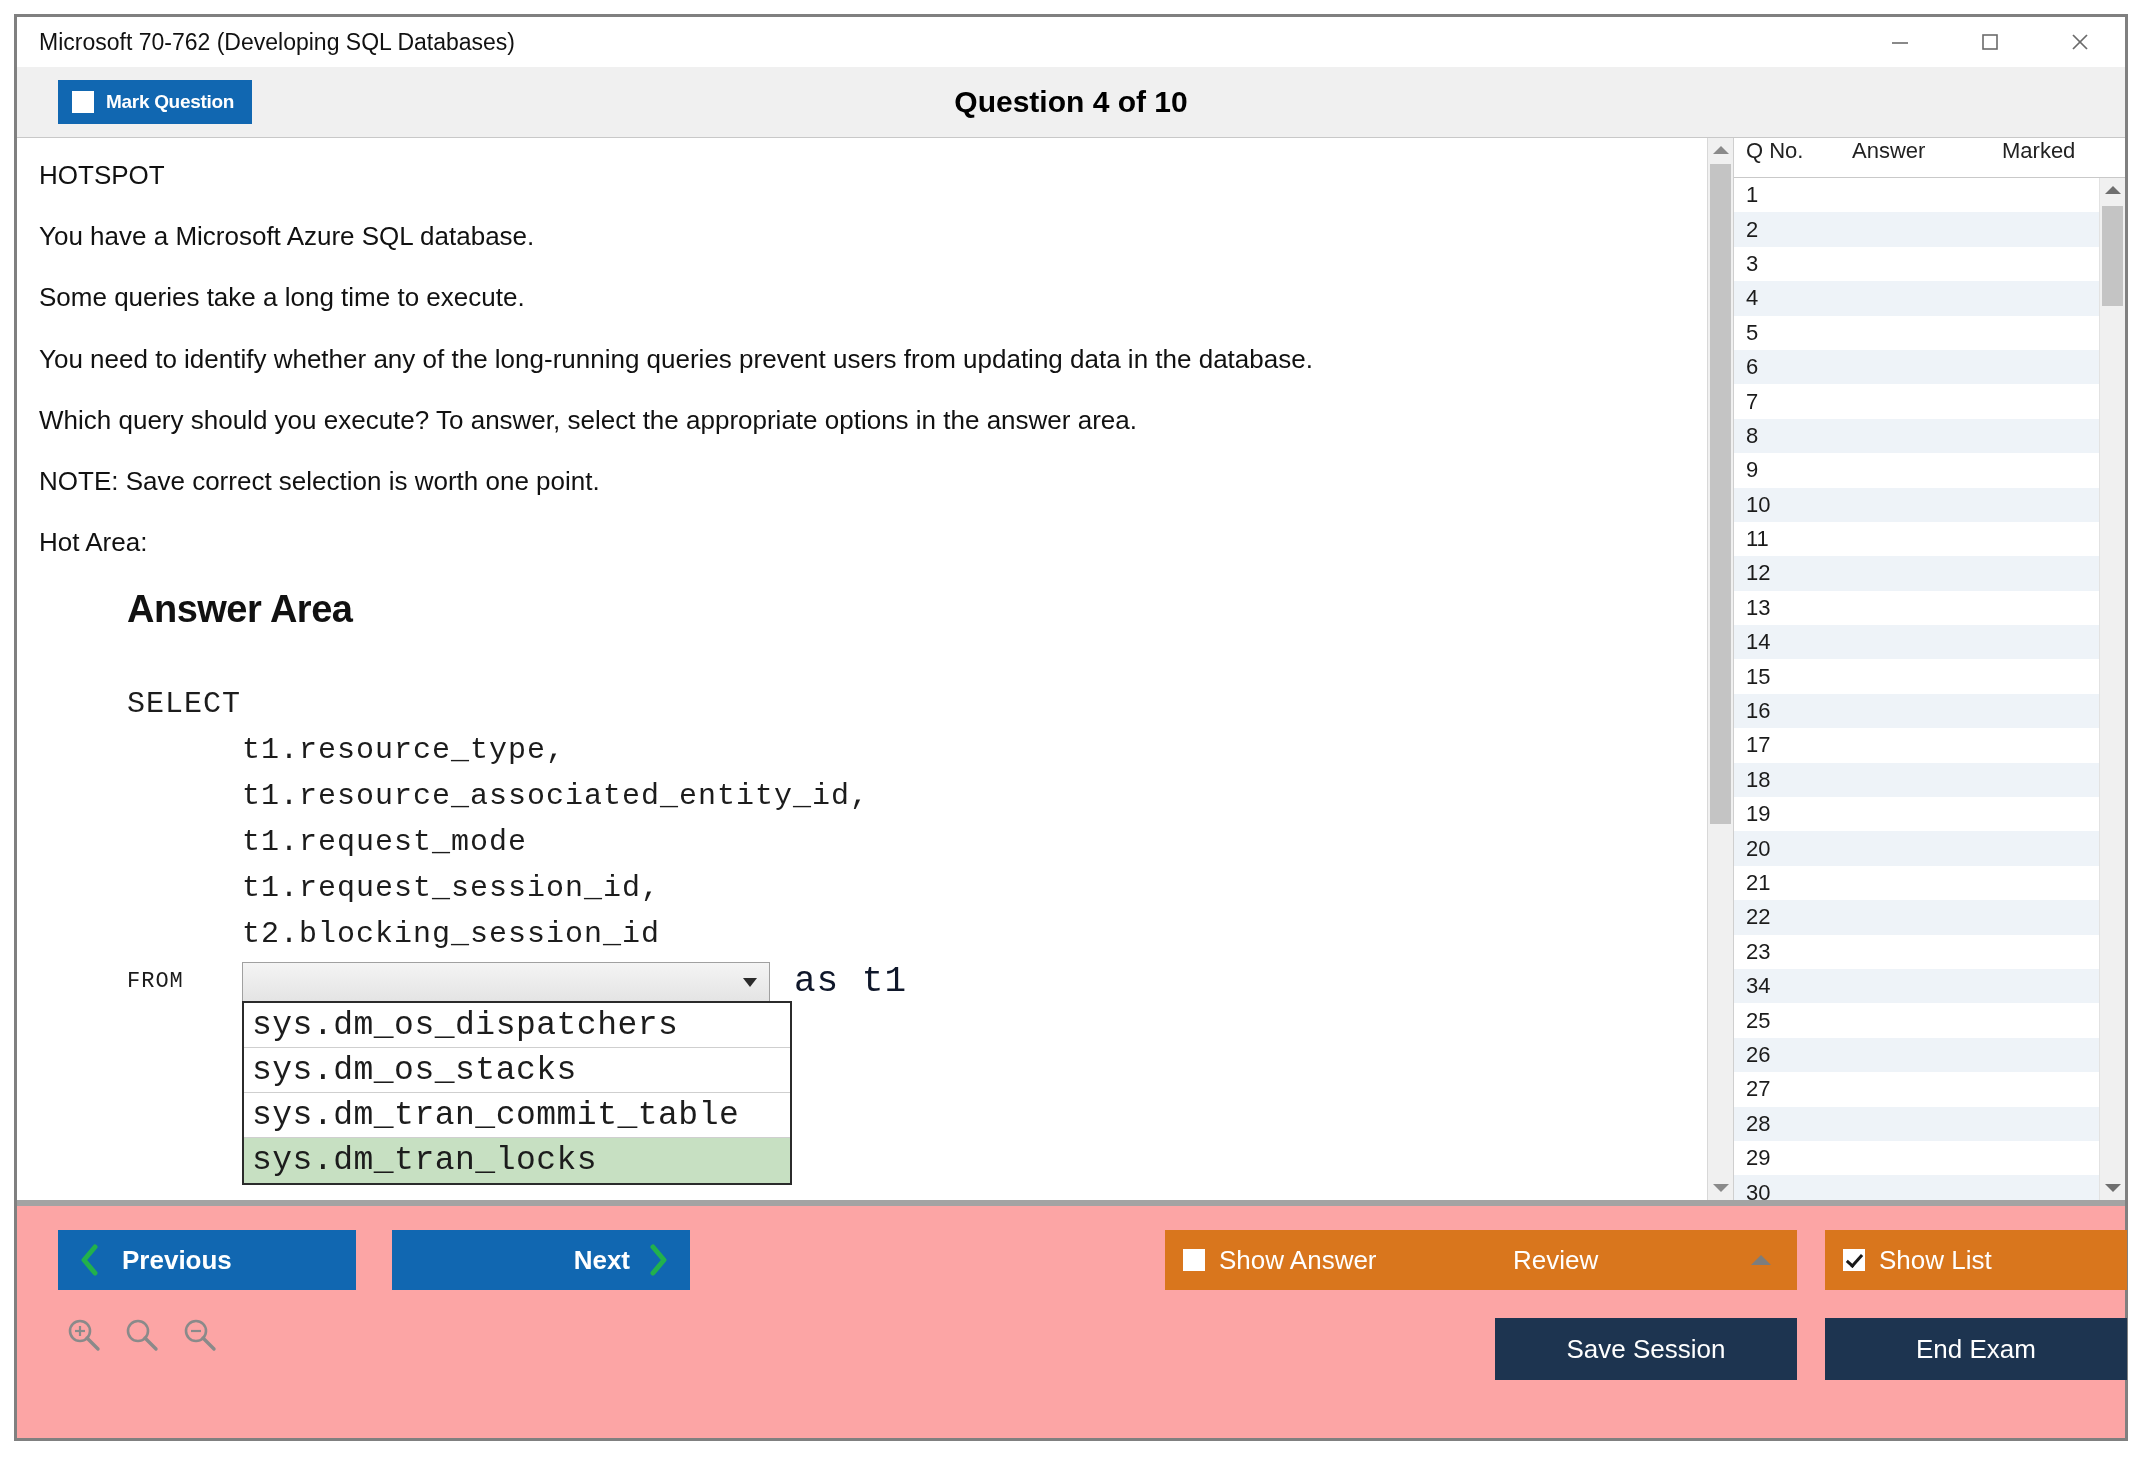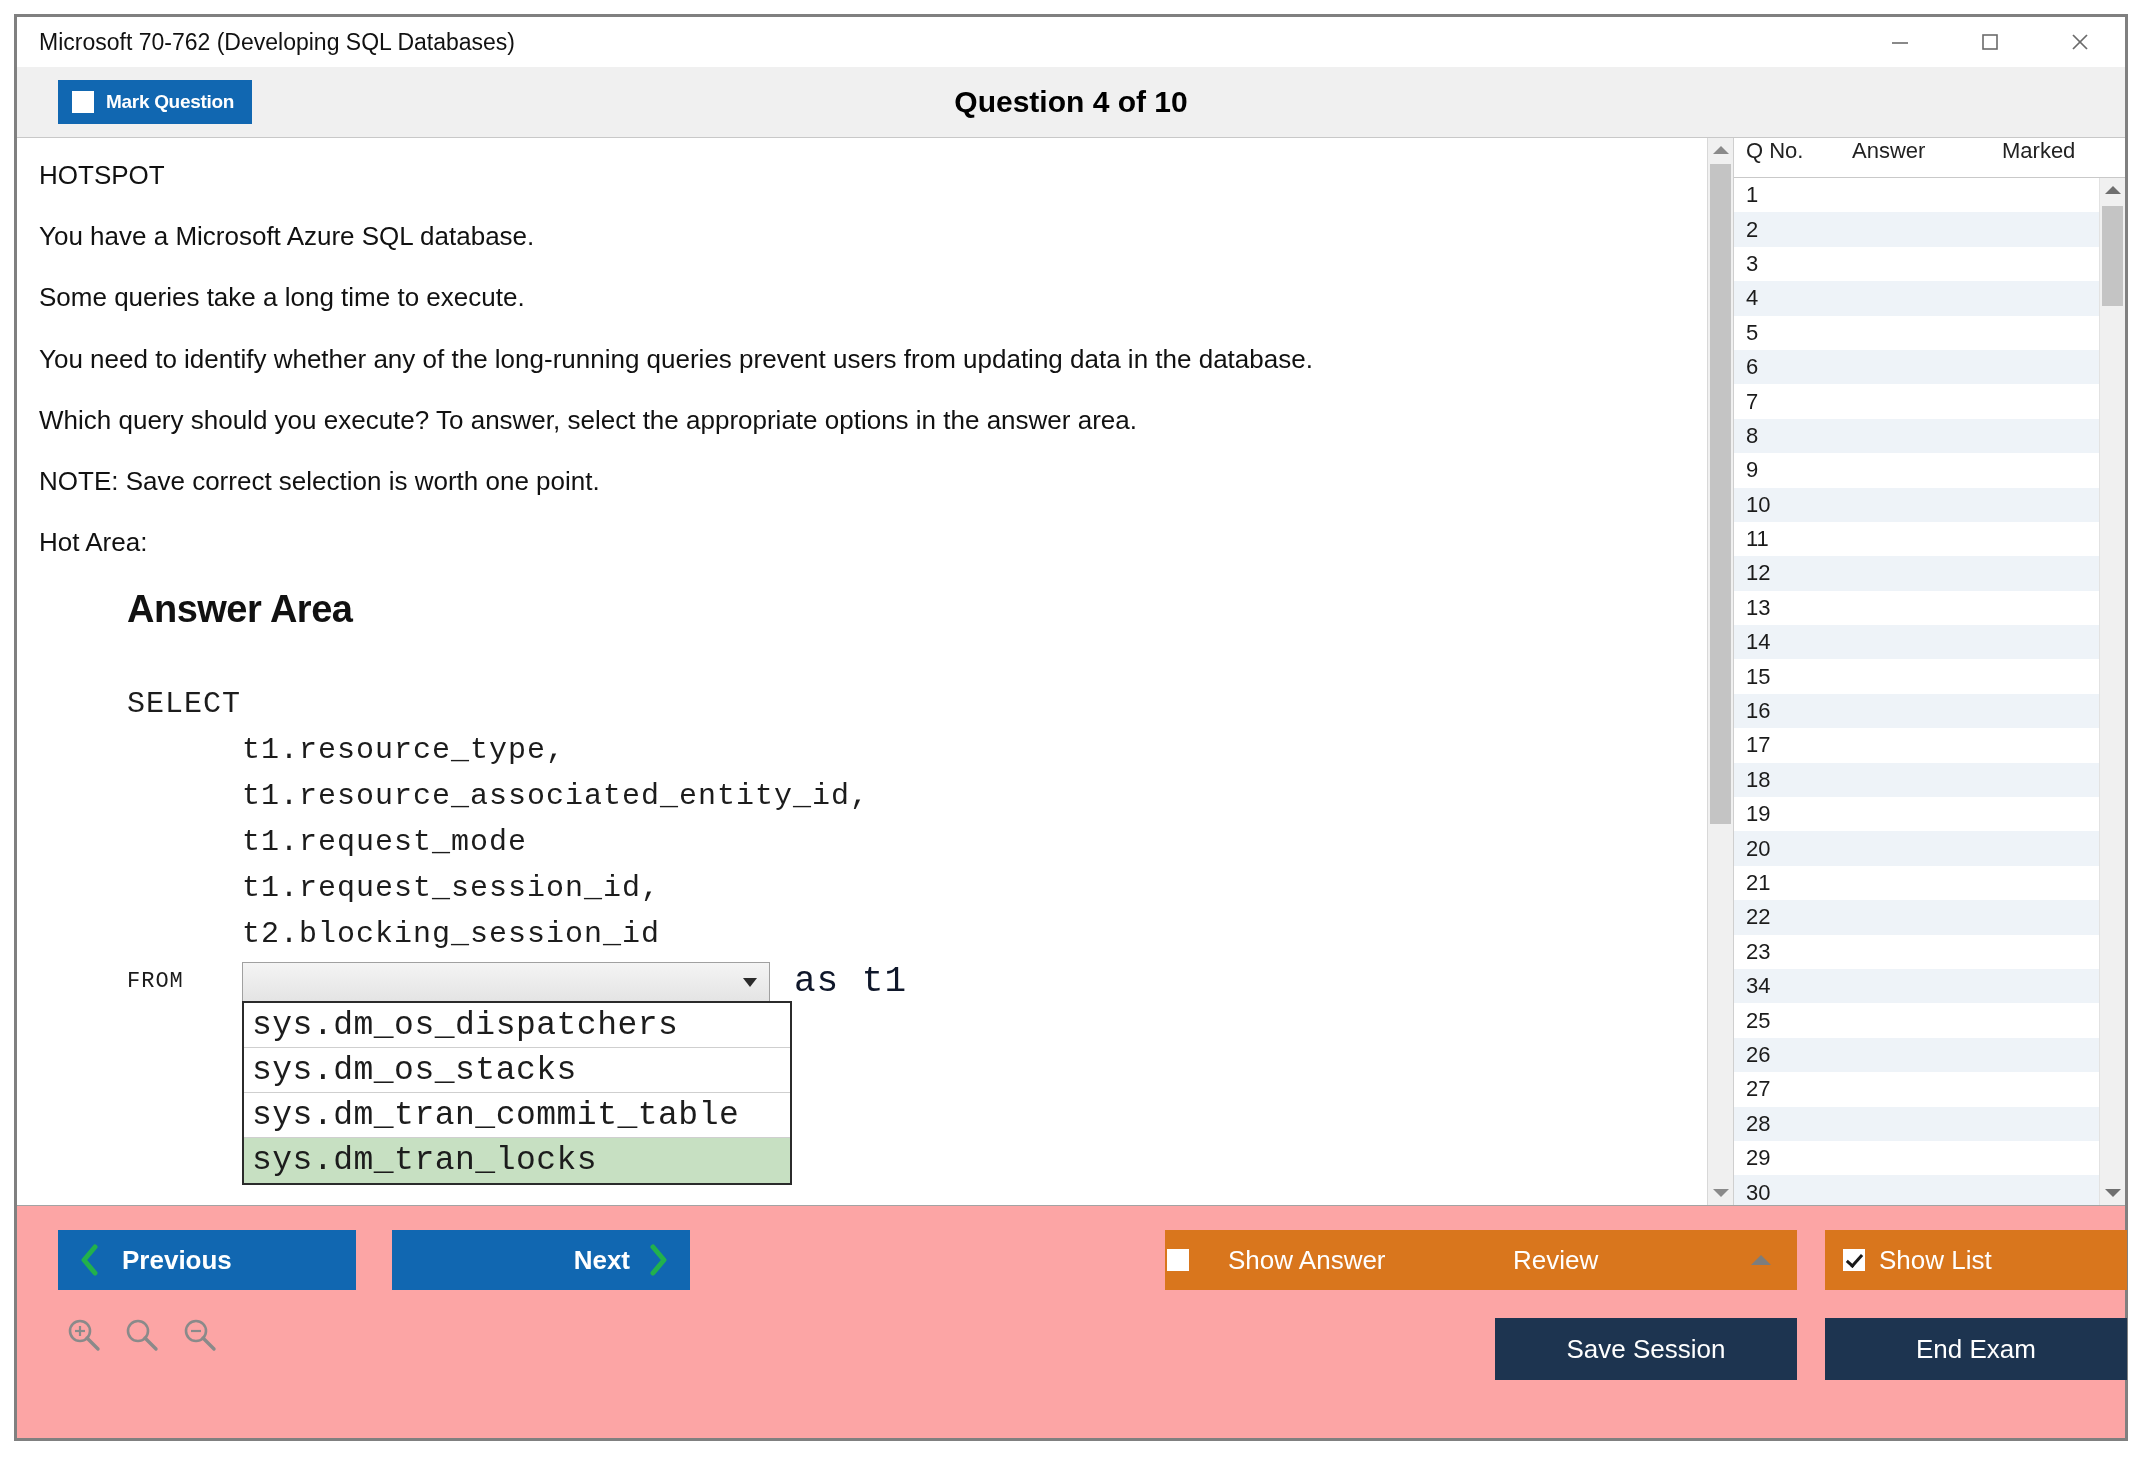--- a/index.html
+++ b/index.html
@@ -102,21 +102,21 @@
     color: #000;
     pointer-events: none;
   }
 
   
   #body-area {
     flex: 1 1 auto;
     display: flex;
     background: #ffffff;
     border-top: 1px solid #c8c8c8;
-    border-bottom: 1px solid #a3a3a3;
+    border-bottom: 6px solid #a3a3a3;
     min-height: 0;
     position: relative;
   }
 
   
   #question-pane {
     flex: 1 1 auto;
     background: #ffffff;
     position: relative;
     overflow: hidden;
@@ -336,22 +336,21 @@
     justify-content: flex-end;
     padding-right: 22px;
   }
   .nav-label { font-size: 26px; font-weight: bold; }
   #prev-btn .nav-label { margin-left: 22px; }
   #next-btn .nav-label { margin-right: 18px; }
 
   #show-answer-btn {
     left: 1148px; top: 24px;
     width: 331px; height: 60px;
-    padding-left: 2px;
-    gap: 25px;
+    padding-left: 18px;
   }
   #show-answer-btn .lbl { font-size: 26px; margin-left: 14px; }
 
   #review-btn {
     left: 1478px; top: 24px;
     width: 302px; height: 60px;
     padding-left: 18px;
     justify-content: space-between;
     padding-right: 24px;
   }

